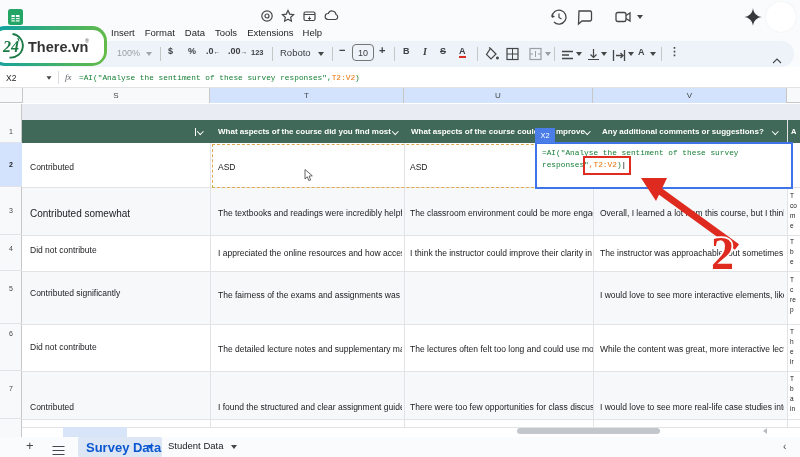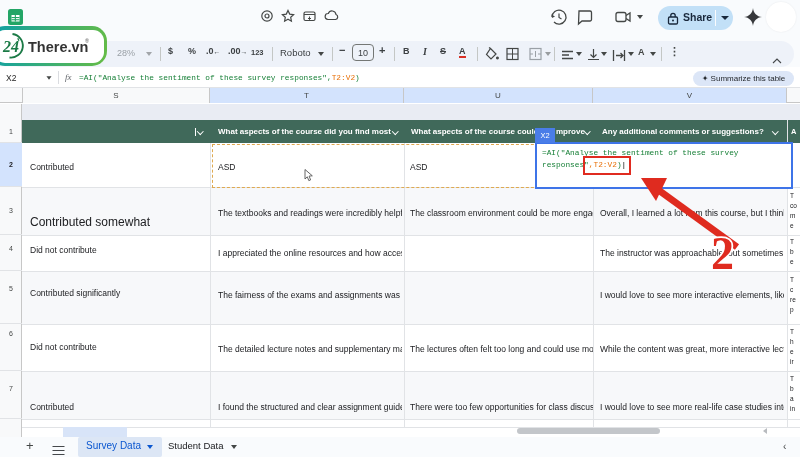--- a/index.html
+++ b/index.html
@@ -41,41 +41,34 @@
       <path d="M4 10a7 7 0 1 1 2 5"></path>
         <path d="M3.5 7.5 4 11l3-1.5" fill="#444746" stroke="none"></path>
         <path d="M11 6.5v4l2.5 1.5" stroke-width="1.2"></path>
       <path d="M31 4h11a1.5 1.5 0 0 1 1.5 1.5v7a1.5 1.5 0 0 1-1.5 1.5h-8l-3.5 3z"></path>
       <rect x="68" y="5.5" width="10" height="9" rx="2"></rect>
         <path d="M78 8.5l4-2.5v8l-4-2.5"></path>
     </svg>
   </div>
   <div class="abs caret" style="left:637px; top:15px;"></div>
 
-  <div class="abs" style="left:658px; top:6px; width:75px; height:24px; background:#c2e0f7; border-radius:12px;">
-    <svg class="abs" style="left:9px; top:5.5px;" width="12" height="13" viewBox="0 0 12 13" fill="none" stroke="#19283c" stroke-width="1.3">
-      <rect x="1.5" y="5" width="9" height="7" rx="1.2"></rect>
-        <path d="M3.8 5V3.5a2.2 2.2 0 0 1 4.4 0V5"></path>
-        <circle cx="6" cy="8.5" r="1" fill="#19283c" stroke="none"></circle>
-    </svg>
-    <div class="abs" style="left:25px; top:5px; font-size:10.5px; font-weight:bold; color:#19283c;">Share</div>
-    <div class="abs" style="left:57px; top:4px; width:1px; height:16px; background:#f9fbfd;"></div>
-    <div class="abs" style="left:63px; top:10px; width:0; height:0; border-left:4px solid transparent; border-right:4px solid transparent; border-top:4.5px solid #19283c;"></div>
-  </div>
 
   <div class="abs" style="left:744px; top:8px;">
     <svg width="18" height="18" viewBox="0 0 18 18">
         <path d="M9 0C9.4 5 13 8.6 18 9 13 9.4 9.4 13 9 18 8.6 13 5 9.4 0 9 5 8.6 8.6 5 9 0z" fill="#37383b"></path>
       </svg>
   </div>
   <div class="abs" style="left:766px; top:2px; width:30px; height:30px; border-radius:50%; background:#fff; box-shadow:0 0 2px rgba(0,0,0,0.08);"></div>
 
+  <div class="abs" style="left:111px; top:27px; font-size:9.5px; color:#1f1f1f;">
+    <span style="margin-right:10px;">Insert</span><span style="margin-right:10px;">Format</span><span style="margin-right:10px;">Data</span><span style="margin-right:10px;">Tools</span><span style="margin-right:9px;">Extensions</span><span>Help</span>
+  </div>
 
   <div class="abs" style="left:8px; top:41px; width:786px; height:26px; background:#eef2f9; border-radius:13px;"></div>
-  <div class="abs" style="left:117px; top:48px; font-size:9px; color:#9aa0a6;">28%</div>
+  <div class="abs" style="left:117px; top:48px; font-size:9px; color:#9aa0a6;">100%</div>
   <div class="abs caret" style="left:146px; top:52px; opacity:0.45;"></div>
   <div class="sep" style="left:160px; top:47px;"></div>
   <div class="tbtn" style="left:168px;">$</div>
   <div class="tbtn" style="left:188px;">%</div>
   <div class="tbtn" style="left:206px;">.0<span style="font-size:7px;">←</span></div>
   <div class="tbtn" style="left:228px;">.00<span style="font-size:7px;">→</span></div>
   <div class="tbtn" style="left:251px; font-size:7.5px; top:48px;">123</div>
   <div class="sep" style="left:272px;"></div>
   <div class="abs" style="left:280px; top:47px; font-size:9.5px; color:#3c4043;">Roboto</div>
   <div class="abs caret" style="left:318px; top:52px;"></div>
@@ -129,21 +122,20 @@
       </svg>
   </div>
 
   <div class="abs" style="left:0; top:67px; width:800px; height:21px; background:#fff; border-bottom:1px solid #e1e3e6;"></div>
   <div class="abs" style="left:6px; top:73px; font-size:8.5px; color:#1f1f1f;">X2</div>
   <div class="abs caret" style="left:46px; top:76px; transform:scale(0.85);"></div>
   <div class="abs" style="left:58px; top:71px; width:1px; height:13px; background:#dadce0;"></div>
   <div class="abs" style="left:65px; top:72px; font-size:9px; font-style:italic; color:#5f6368; font-family:'Liberation Serif',serif;">fx</div>
   <div class="abs" style="left:79px; top:73.5px; font-size:7.8px; font-family:'Liberation Mono',monospace; color:#188038; white-space:pre;">=AI("Analyse the sentiment of these survey responses"<span style="color:#188038">,</span><span style="color:#e8710a">T2:V2</span>)</div>
 
-  <div class="abs" style="left:693px; top:71px; width:101px; height:15px; background:#dce6f7; border-radius:8px; text-align:center; font-size:8px; color:#24282d; line-height:15px;">✦ Summarize this table</div>
 
   <div class="abs" style="left:0; top:88px; width:800px; height:349px; background:#fff;"></div>
 
   <div class="abs" style="left:0; top:88px; width:800px; height:15px; background:#f8f9fa; border-bottom:1px solid #c7c7c7;"></div>
   <div class="abs" style="left:22px; top:88px; width:188px; height:15px; background:#f8f9fa; border-right:1px solid #c7c7c7; border-left:1px solid #c7c7c7; font-size:8px; color:#444746; text-align:center; line-height:15px;">S</div>
   <div class="abs" style="left:210px; top:88px; width:194px; height:15px; background:#d3e3fd; border-right:1px solid #c7c7c7; font-size:8px; color:#444746; text-align:center; line-height:15px;">T</div>
   <div class="abs" style="left:404px; top:88px; width:189px; height:15px; background:#d3e3fd; border-right:1px solid #c7c7c7; font-size:8px; color:#444746; text-align:center; line-height:15px;">U</div>
   <div class="abs" style="left:593px; top:88px; width:194px; height:15px; background:#d3e3fd; border-right:1px solid #c7c7c7; font-size:8px; color:#444746; text-align:center; line-height:15px;">V</div>
 
   <div class="abs" style="left:0; top:104px; width:800px; height:16px; background:#e9ecf3;"></div>
@@ -183,27 +175,28 @@
   <div class="abs" style="left:22px; top:271px; width:778px; height:1px; background:#e1e3e6;"></div>
   <div class="abs" style="left:22px; top:324px; width:778px; height:1px; background:#e1e3e6;"></div>
   <div class="abs" style="left:22px; top:371px; width:778px; height:1px; background:#e1e3e6;"></div>
   <div class="abs" style="left:22px; top:419px; width:778px; height:1px; background:#e1e3e6;"></div>
   <div class="abs" style="left:22px; top:427px; width:778px; height:1px; background:#e1e3e6;"></div>
 
   <div class="abs" style="left:30px; top:162px; font-size:8.5px; color:#202124;">Contributed</div>
   <div class="abs" style="left:218px; top:162px; font-size:8.5px; color:#202124;">ASD</div>
   <div class="abs" style="left:410px; top:162px; font-size:8.5px; color:#202124;">ASD</div>
 
-  <div class="abs" style="left:30px; top:215px; font-size:12px; color:#202124;">Contributed somewhat</div>
+  <div class="abs" style="left:30px; top:208px; font-size:10px; color:#202124;">Contributed somewhat</div>
   <div class="abs" style="left:218px; top:208px; font-size:8.5px; color:#202124; width:184px; white-space:nowrap; overflow:hidden;">The textbooks and readings were incredibly helpfu</div>
   <div class="abs" style="left:410px; top:208px; font-size:8.5px; color:#202124; width:183px; white-space:nowrap; overflow:hidden;">The classroom environment could be more engag</div>
   <div class="abs" style="left:600px; top:208px; font-size:8.5px; color:#202124; width:184px; white-space:nowrap; overflow:hidden;">Overall, I learned a lot from this course, but I think</div>
 
   <div class="abs" style="left:30px; top:245px; font-size:8.5px; color:#202124;">Did not contribute</div>
   <div class="abs" style="left:218px; top:248px; font-size:8.5px; color:#202124; width:184px; white-space:nowrap; overflow:hidden;">I appreciated the online resources and how acces</div>
+  <div class="abs" style="left:410px; top:248px; font-size:8.5px; color:#202124; width:183px; white-space:nowrap; overflow:hidden;">I think the instructor could improve their clarity in</div>
   <div class="abs" style="left:600px; top:248px; font-size:8.5px; color:#202124; width:184px; white-space:nowrap; overflow:hidden;">The instructor was approachable, but sometimes</div>
 
   <div class="abs" style="left:30px; top:288px; font-size:8.5px; color:#202124;">Contributed significantly</div>
   <div class="abs" style="left:218px; top:290px; font-size:8.5px; color:#202124; width:184px; white-space:nowrap; overflow:hidden;">The fairness of the exams and assignments was a</div>
   <div class="abs" style="left:600px; top:290px; font-size:8.5px; color:#202124; width:184px; white-space:nowrap; overflow:hidden;">I would love to see more interactive elements, like</div>
 
   <div class="abs" style="left:30px; top:342px; font-size:8.5px; color:#202124;">Did not contribute</div>
   <div class="abs" style="left:218px; top:344px; font-size:8.5px; color:#202124; width:184px; white-space:nowrap; overflow:hidden;">The detailed lecture notes and supplementary ma</div>
   <div class="abs" style="left:410px; top:344px; font-size:8.5px; color:#202124; width:183px; white-space:nowrap; overflow:hidden;">The lectures often felt too long and could use mor</div>
   <div class="abs" style="left:600px; top:344px; font-size:8.5px; color:#202124; width:184px; white-space:nowrap; overflow:hidden;">While the content was great, more interactive lect</div>
@@ -246,21 +239,21 @@
   <div class="abs" style="left:63px; top:427px; width:64px; height:10px; background:#d8e4f8;"></div>
 
   <div class="abs" style="left:0; top:437px; width:800px; height:20px; background:#f9fbfd;"></div>
   <div class="abs" style="left:26px; top:438px; font-size:13px; color:#444746;">+</div>
   <div class="abs" style="left:52px; top:442px;">
     <svg width="13" height="11" viewBox="0 0 13 11" stroke="#45484b" stroke-width="1.2">
         <path d="M0.5 1.5h12M0.5 5.5h12M0.5 9.5h12"></path>
       </svg>
   </div>
   <div class="abs" style="left:78px; top:437px; width:84px; height:20px; background:#dce6f5; border-radius:2px;"></div>
-  <div class="abs" style="left:86px; top:440px; font-size:10px; font-weight:normal; color:#0b57d0;">Survey Data</div>
+  <div class="abs" style="left:86px; top:440px; font-size:13px; font-weight:bold; color:#0b57d0;">Survey Data</div>
   <div class="abs" style="left:147px; top:445px; width:0; height:0; border-left:3.5px solid transparent; border-right:3.5px solid transparent; border-top:4px solid #0b57d0;"></div>
   <div class="abs" style="left:168px; top:440px; font-size:9.5px; color:#202124;">Student Data</div>
   <div class="abs" style="left:231px; top:445px; width:0; height:0; border-left:3.5px solid transparent; border-right:3.5px solid transparent; border-top:4px solid #444746;"></div>
   <div class="abs" style="left:783px; top:441px; font-size:10px; color:#444746;">‹</div>
 
   <div class="abs" style="left:-10px; top:26px; width:117px; height:40px; background:linear-gradient(100deg,#0c9fa8,#66bc45); border-radius:15px;">
     <div class="abs" style="left:3.5px; top:3.5px; width:110px; height:33px; background:#fff; border-radius:11px;"></div>
   </div>
   <svg class="abs" style="left:0px; top:26px;" width="40" height="40" viewBox="0 0 40 40">
     <path d="M12.5 8 A 11.3 11.3 0 1 1 9.5 31.5" fill="none" stroke="#1b7a46" stroke-width="1.9"></path>

